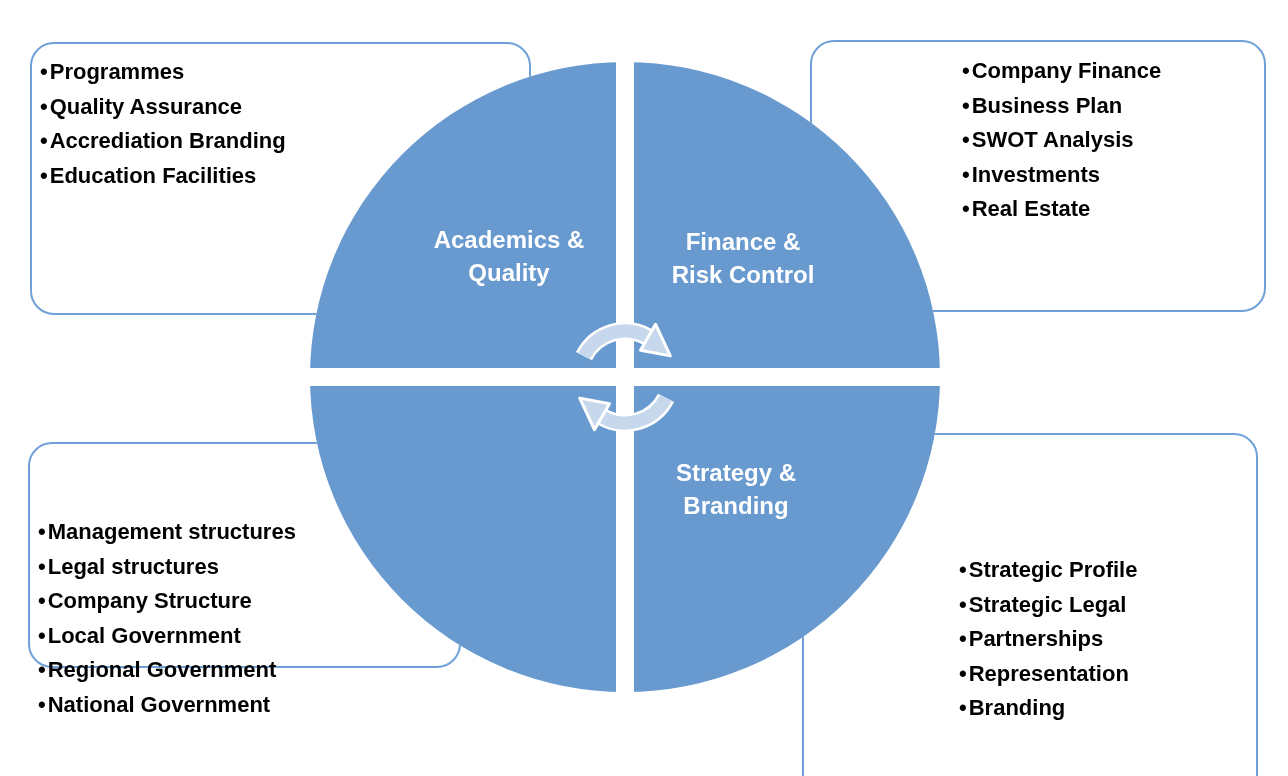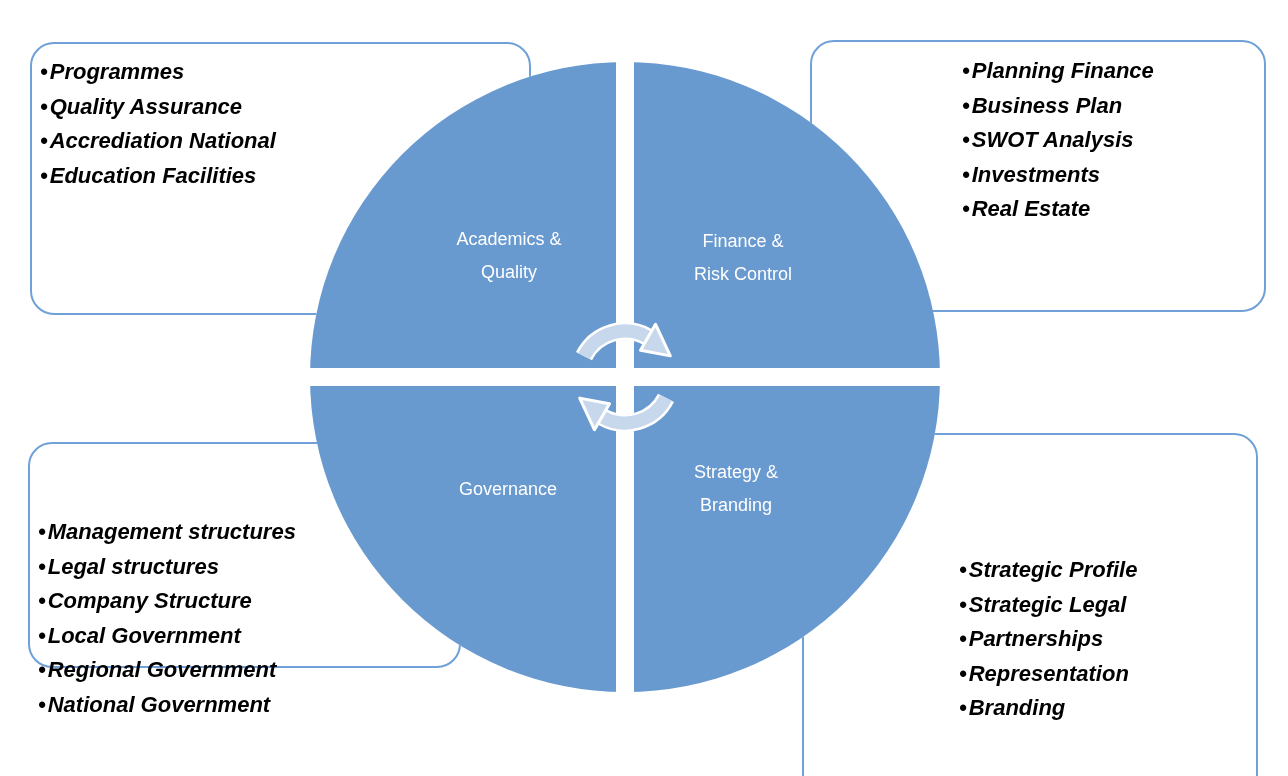--- a/index.html
+++ b/index.html
@@ -3,67 +3,67 @@
 <meta charset="utf-8">
 <style>
   html,body{margin:0;padding:0;background:#ffffff;}
   .stage{
     position:relative;width:1288px;height:776px;background:#ffffff;
     font-family:"Liberation Sans",sans-serif;overflow:hidden;
   }
   
   .callout{
     position:absolute;border:2.5px solid #6FA0D8;border-radius:24px;
-    background:#ffffff;box-sizing:border-box;font-style:italic;
+    background:#ffffff;box-sizing:border-box;
   }
   #box-academics {left:30px; top:42px; width:501px;height:273px;padding:11px 8px 0 8px;}
   #box-finance   {left:810px;top:40px; width:456px;height:272px;padding:12px 0 0 150px;}
   #box-governance{left:28px; top:442px;width:433px;height:226px;padding:71px 0 0 8px;}
   #box-strategy  {left:802px;top:433px;width:456px;height:380px;padding:118px 0 0 155px;}
   ul.bullets{list-style:none;margin:0;padding:0;font-size:22px;font-weight:600;color:#000;}
   ul.bullets li{line-height:34.5px;white-space:nowrap;}
   ul.bullets li::before{content:"\2022";margin-right:2px;}
   
   .circle{
     position:absolute;left:310px;top:62px;width:630px;height:630px;
     border-radius:50%;background:#ffffff;overflow:hidden;
   }
   .quad{position:absolute;width:306px;height:306px;background:#6899CF;}
   .quad.tl{left:0;top:0}
   .quad.tr{left:324px;top:0}
   .quad.bl{left:0;top:324px}
   .quad.br{left:324px;top:324px}
   .qlabel{
     position:absolute;transform:translate(-50%,-50%);
-    color:#ffffff;font-size:18px;font-weight:400;text-align:center;
+    color:#ffffff;font-size:24px;font-weight:700;text-align:center;
     line-height:33px;white-space:nowrap;
   }
   #ql-academics {left:199px;top:194px;}
   #ql-finance   {left:433px;top:196px;}
   #ql-governance{left:198px;top:427px;}
   #ql-strategy  {left:426px;top:427px;}
   .cycle{position:absolute;left:230px;top:240px;}
 </style>
 </head>
 <body>
 
 <div class="stage">
 
   <div class="callout" id="box-academics">
     <ul class="bullets">
       <li>Programmes</li>
       <li>Quality Assurance</li>
-      <li>Accrediation National</li>
+      <li>Accrediation Branding</li>
       <li>Education Facilities</li>
     </ul>
   </div>
 
   <div class="callout" id="box-finance">
     <ul class="bullets">
-      <li>Planning Finance</li>
+      <li>Company Finance</li>
       <li>Business Plan</li>
       <li>SWOT Analysis</li>
       <li>Investments</li>
       <li>Real Estate</li>
     </ul>
   </div>
 
   <div class="callout" id="box-governance">
     <ul class="bullets">
       <li>Management structures</li>
@@ -93,21 +93,20 @@
 
     <div class="qlabel" id="ql-academics">
       <div>Academics &amp;</div>
       <div>Quality</div>
     </div>
     <div class="qlabel" id="ql-finance">
       <div>Finance &amp;</div>
       <div>Risk Control</div>
     </div>
     <div class="qlabel" id="ql-governance">
-      <div>Governance</div>
     </div>
     <div class="qlabel" id="ql-strategy">
       <div>Strategy &amp;</div>
       <div>Branding</div>
     </div>
 
     <svg class="cycle" width="170" height="150" viewBox="0 0 170 150">
       <g>
         <path d="M 44 54.1 A 46 46 0 0 1 108 35.2" fill="none" stroke="#ffffff" stroke-width="18" stroke-linecap="butt"></path>
         <path d="M 44 54.1 A 46 46 0 0 1 108 35.2" fill="none" stroke="#C8D8EC" stroke-width="13" stroke-linecap="butt"></path>

